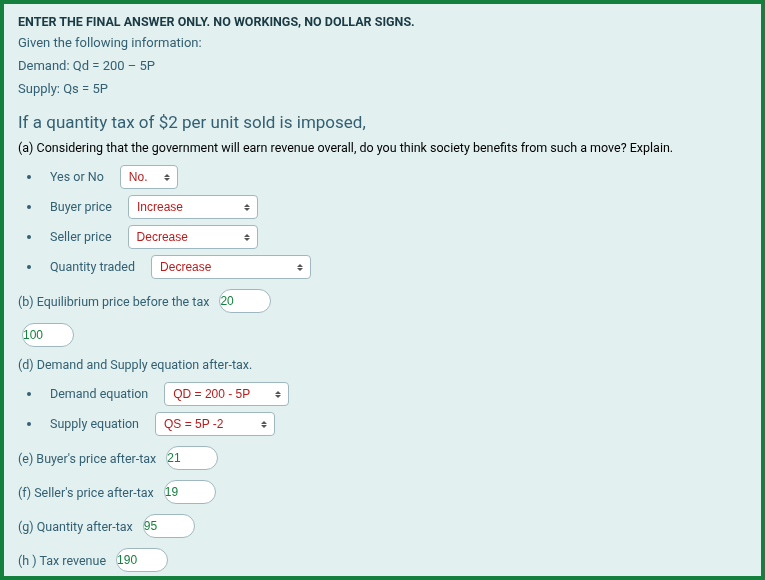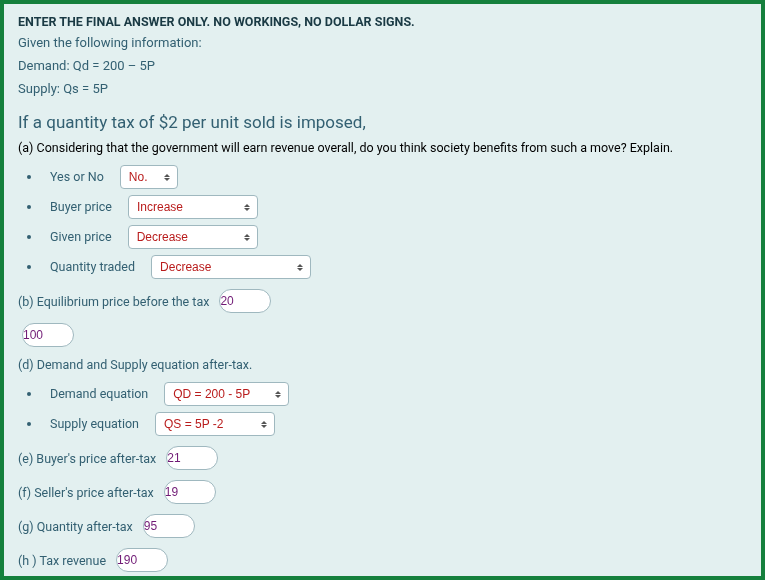--- a/index.html
+++ b/index.html
@@ -101,21 +101,21 @@
   .sel-md { width: 130px; }
   .sel-lg { width: 160px; }
   .sel-de { width: 125px; }
   .sel-se { width: 120px; }
   input.textbox {
     background: #fff;
     border: 1px solid #9fb8bf;
     border-radius: 12px;
     padding: 2px 0;
     font-size: 12px;
-    color: #701a75;
+    color: #15803d;
     height: 24px;
     width: 52px;
     margin-left: 4px;
     vertical-align: middle;
   }
   .li-inner {
     display: inline-flex;
     align-items: center;
     gap: 12px;
     margin-left: 8px;
@@ -151,21 +151,21 @@
         <span class="select-wrap">
           <select class="control sel-md">
             <option>Increase</option>
           </select>
           <span class="caret"></span>
         </span>
       </span>
     </li>
     <li>
       <span class="li-inner">
-        <span>Given price</span>
+        <span>Seller price</span>
         <span class="select-wrap">
           <select class="control sel-md">
             <option>Decrease</option>
           </select>
           <span class="caret"></span>
         </span>
       </span>
     </li>
     <li>
       <span class="li-inner">

